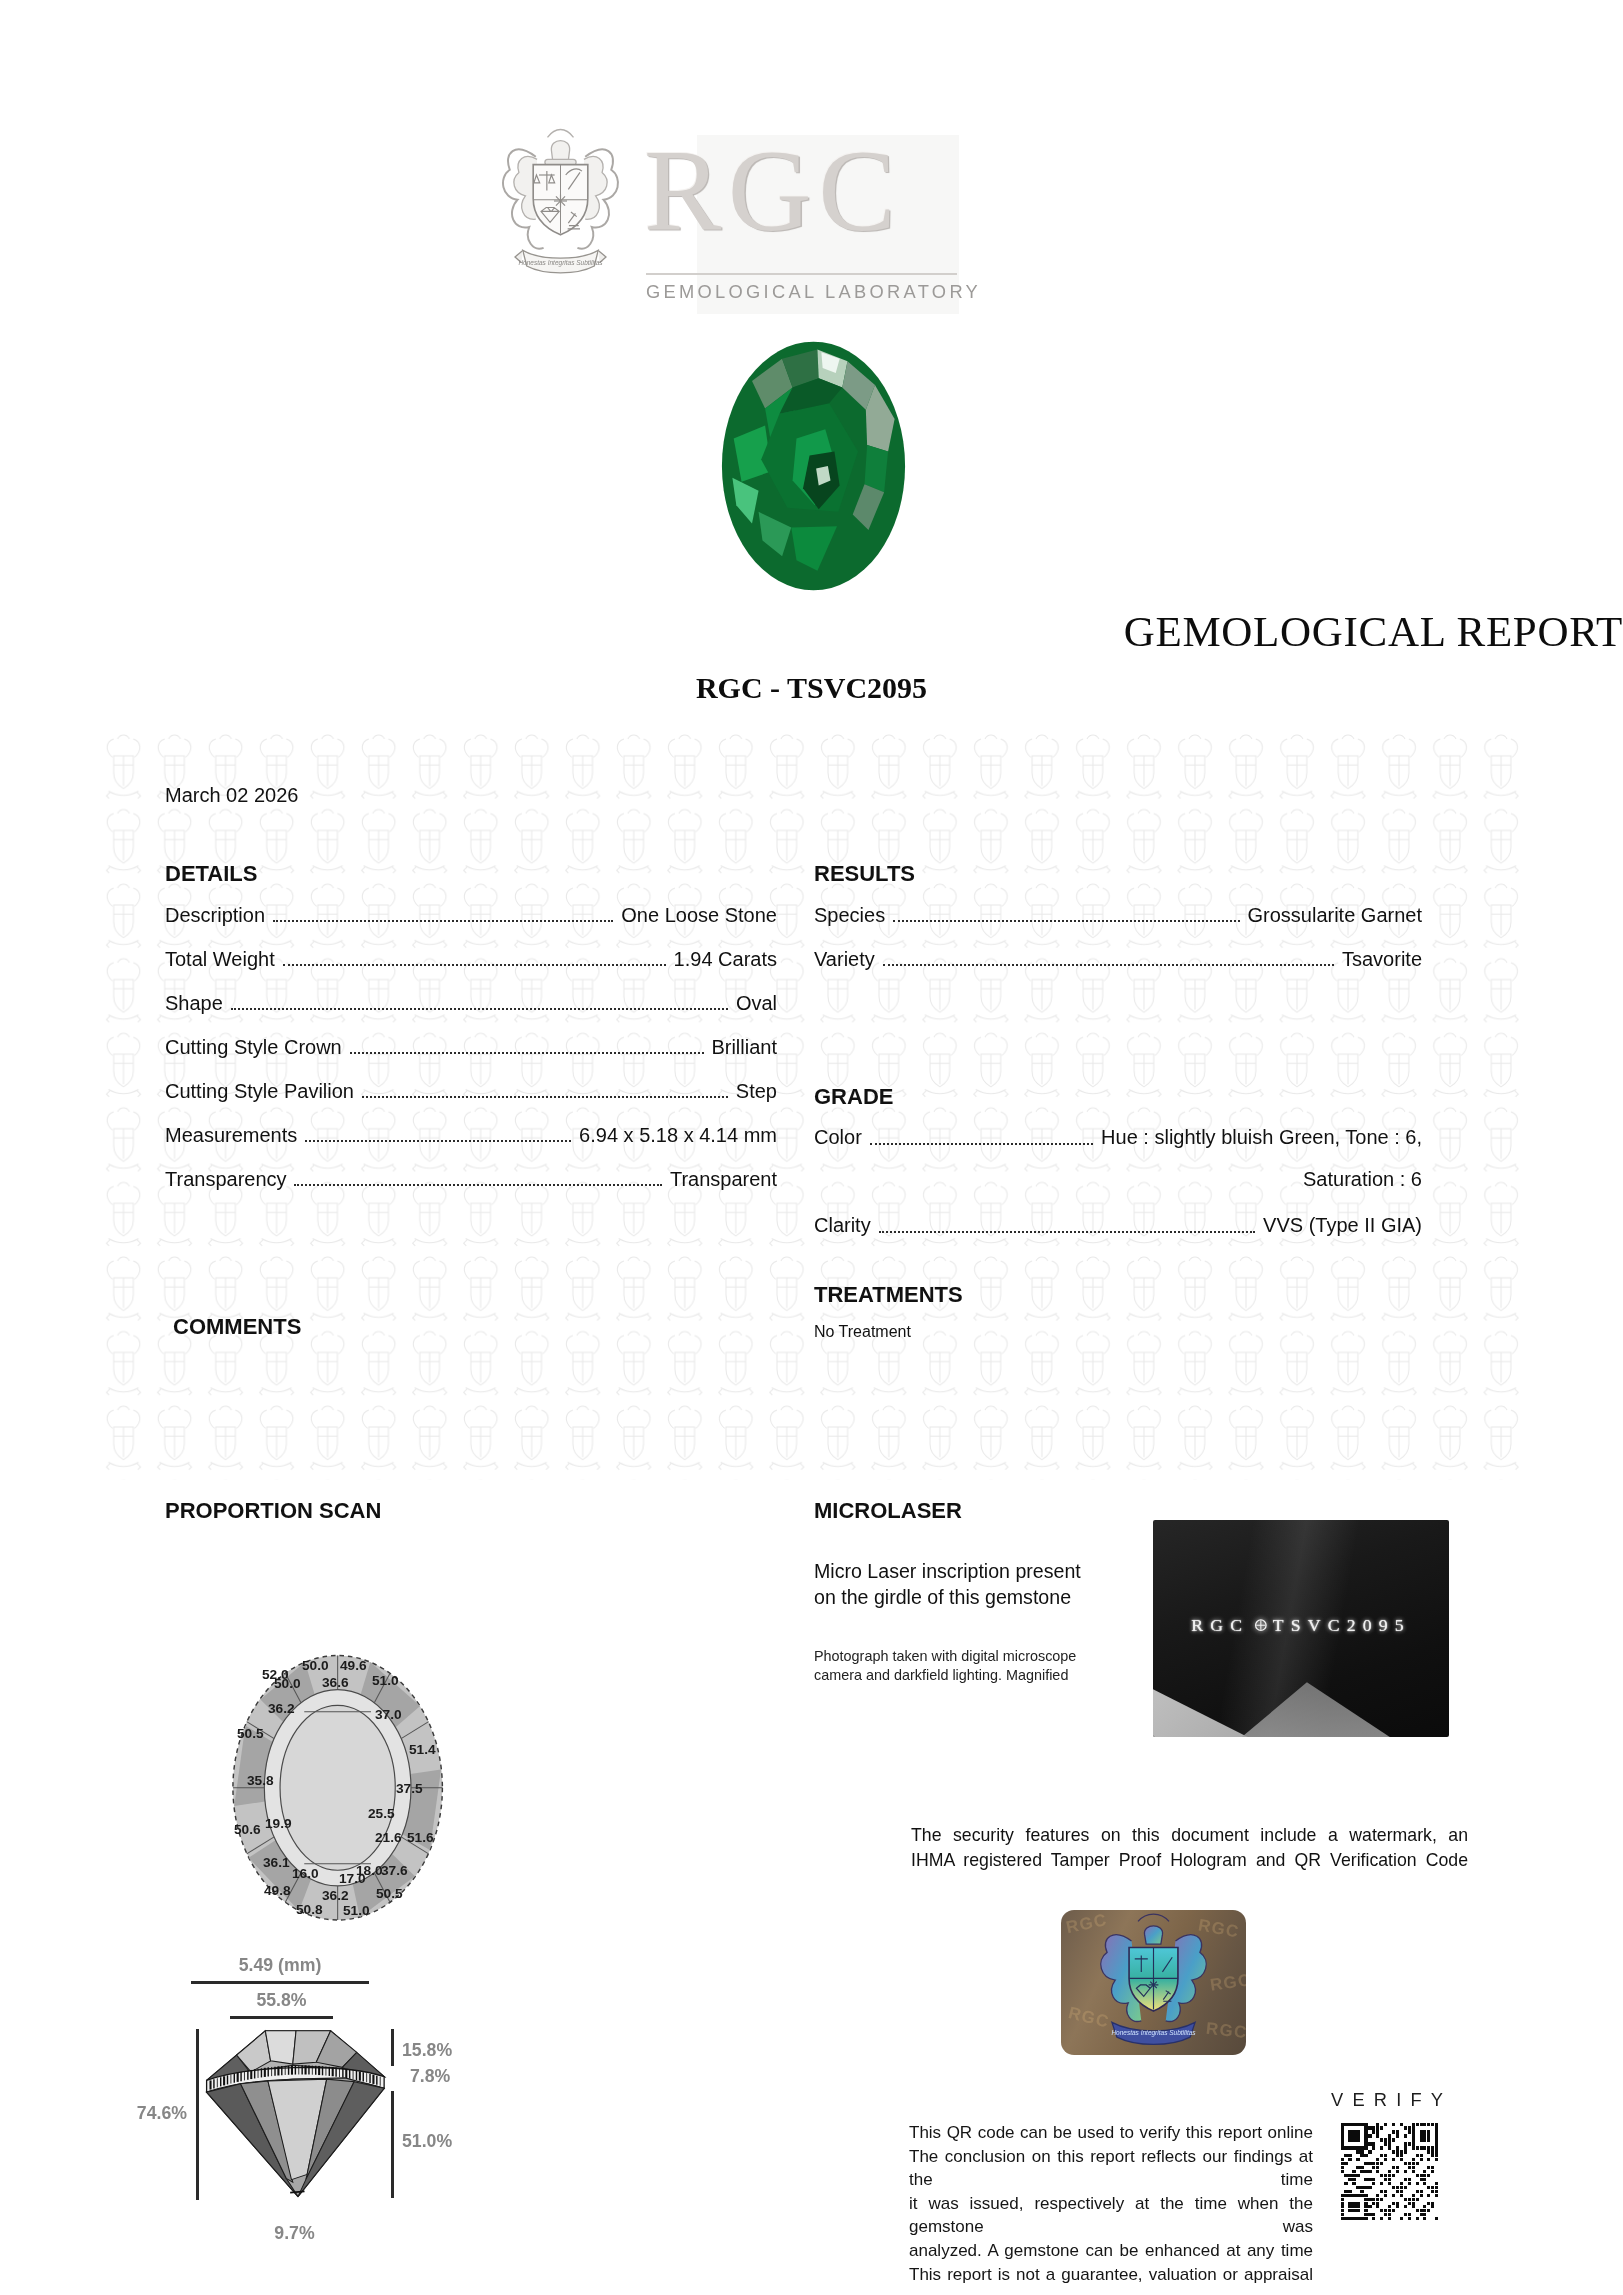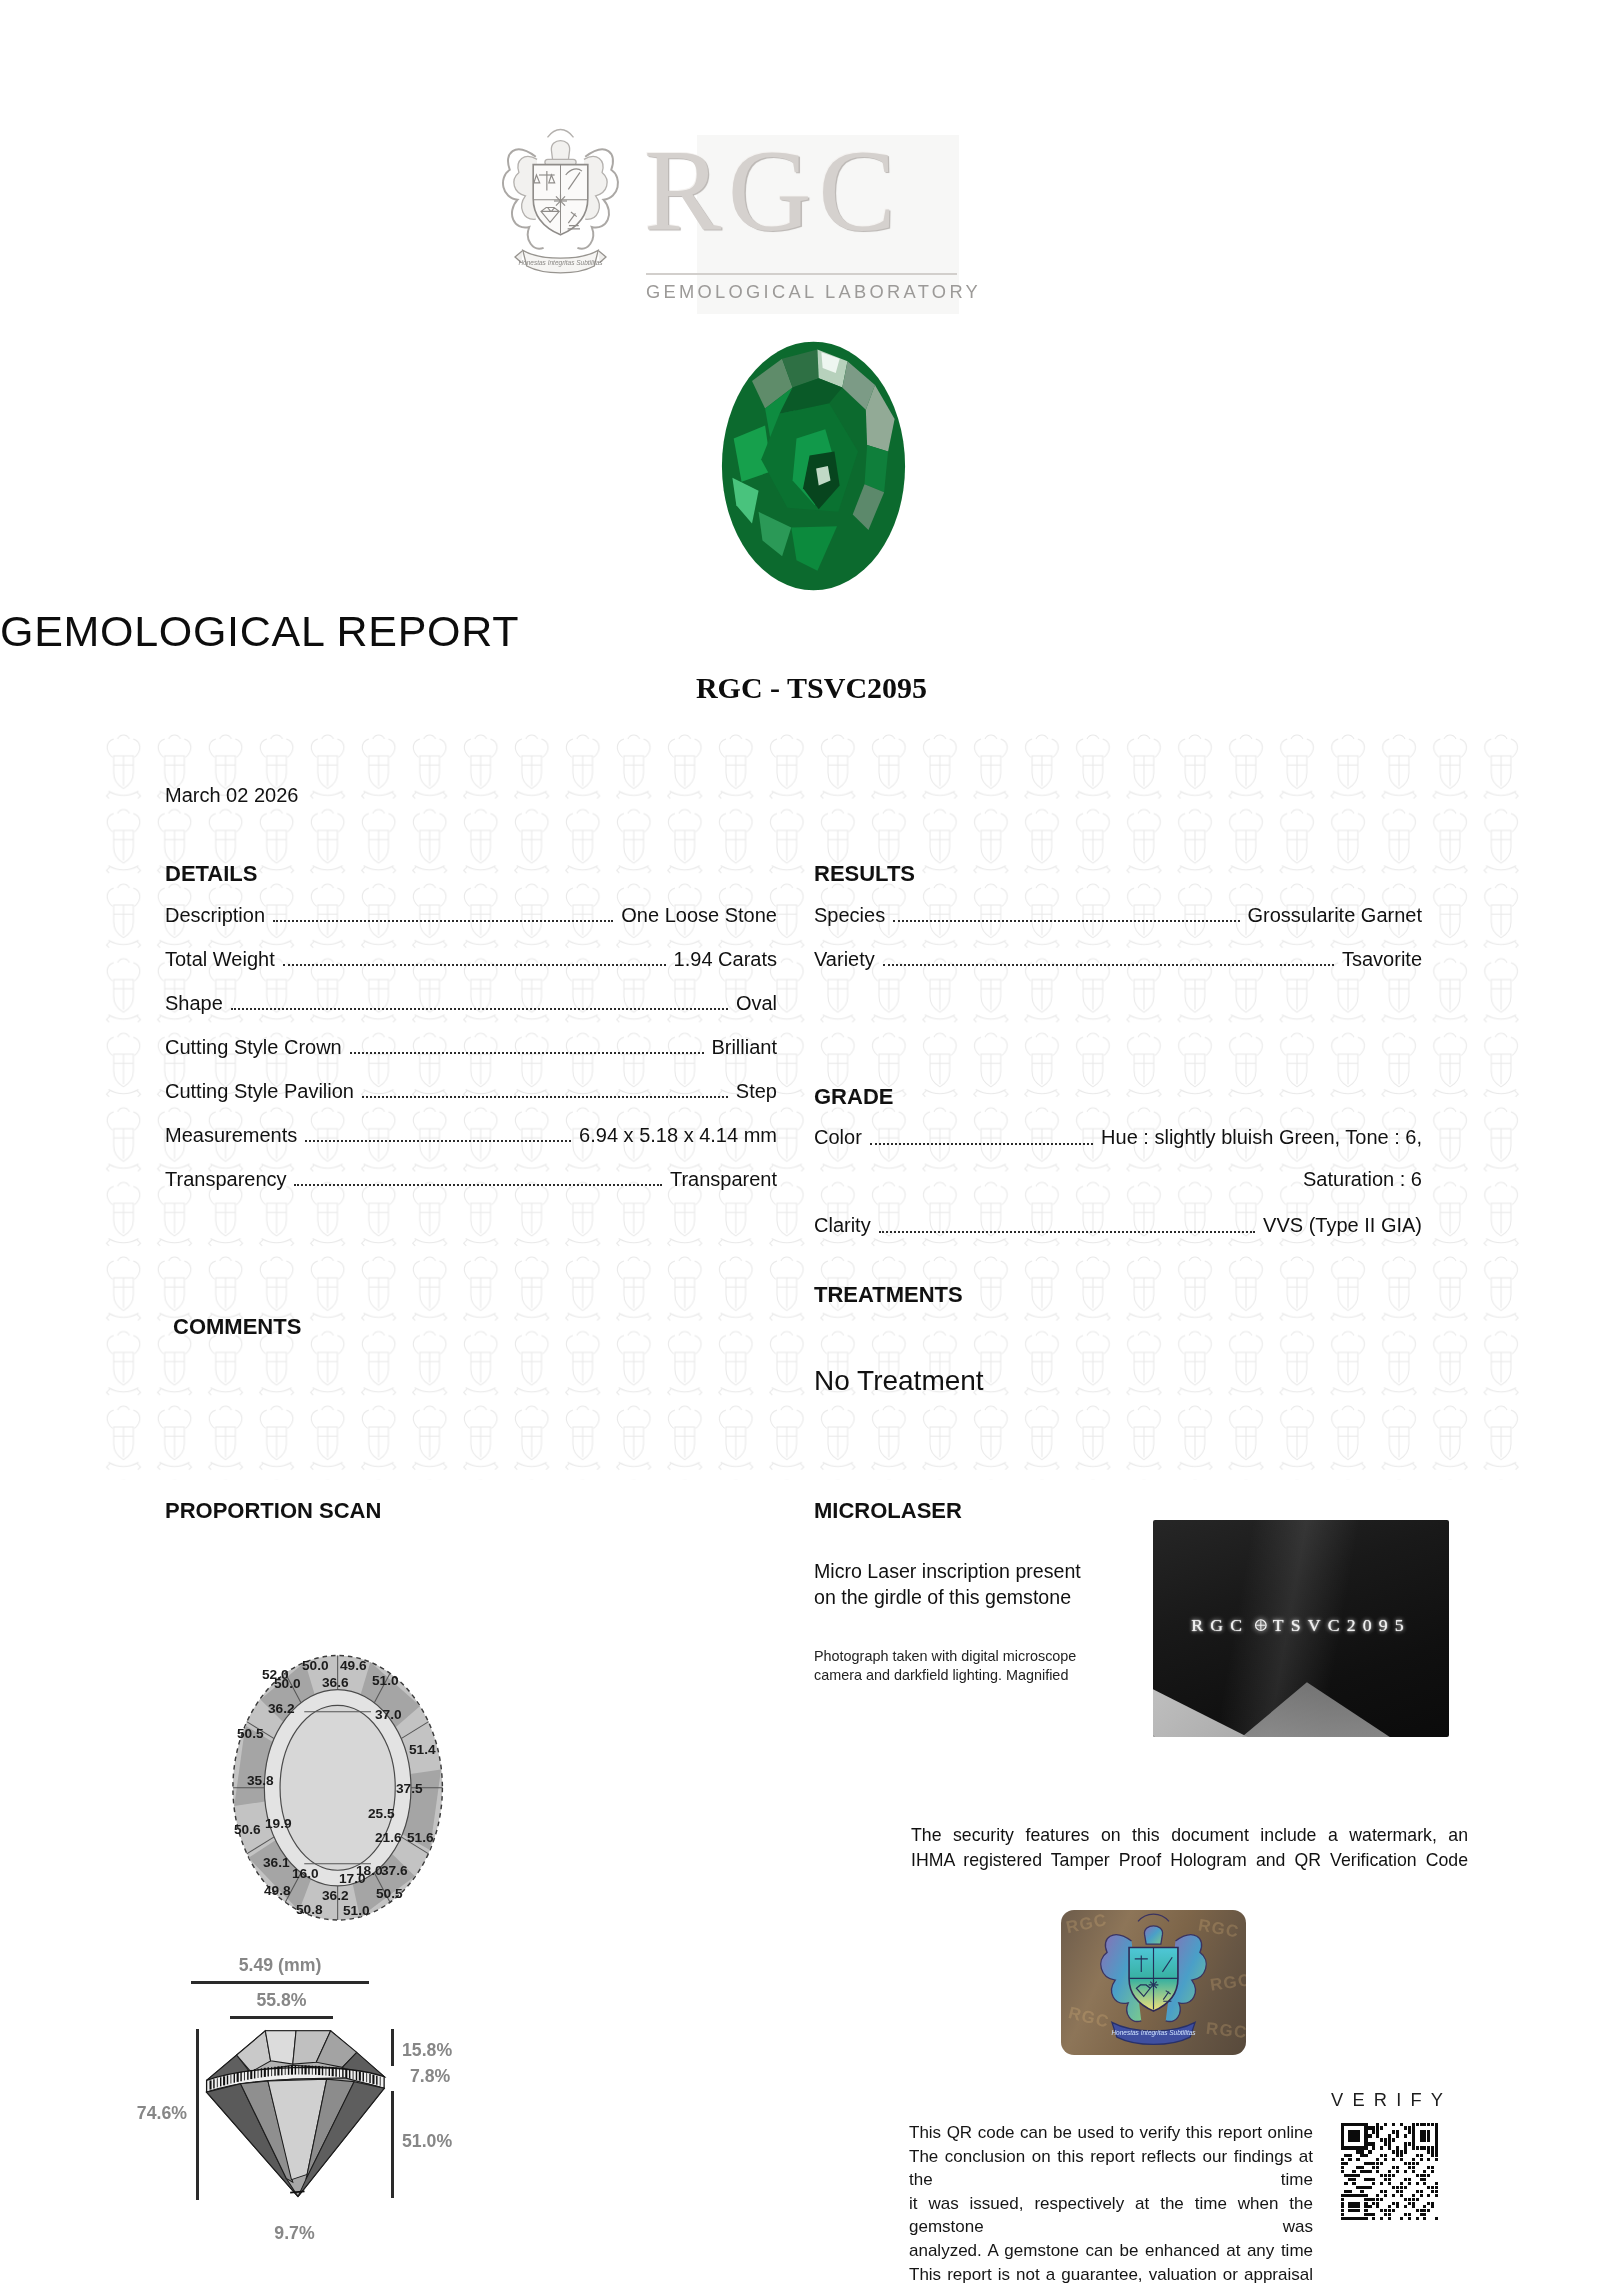--- a/index.html
+++ b/index.html
@@ -11,38 +11,38 @@
   .logo-backdrop { left:697px; top:135px; width:262px; height:179px; background:#f7f7f6; }
   .crest-logo { left:495px; top:123px; }
   .brand { left:644px; top:122px; font-family:"Liberation Serif", serif; font-size:116px; line-height:1.2; color:#d5d1ce; letter-spacing:6.5px; text-shadow:1.3px 1.3px 0.7px #bcb8b5, -0.7px -0.7px 0 #f4f2f0; }
   .brand-underline { left:646px; top:273px; width:311px; height:2px; background:#d2cfcc; }
   .brand-sub { left:646px; top:281px; font-size:18.3px; letter-spacing:3.3px; color:#9c9a98; }
 
   
   .gem-photo { left:718px; top:339px; }
 
   
-  .title { left:0; top:607px; width:1623px; text-align:left; font-family:Liberation Sans, sans-serif; font-size:43px; letter-spacing:0.7px; color:#0d0d0d; }
+  .title { left:0; top:607px; width:1623px; text-align:right; font-family:Liberation Serif, serif; font-size:43px; letter-spacing:0.7px; color:#0d0d0d; }
   .report-no { left:0; top:671px; width:1623px; text-align:center; font-family:"Liberation Serif", serif; font-size:30px; font-weight:bold; color:#0d0d0d; }
 
   .date { left:165px; top:784px; font-size:20px; }
 
   
   .watermark { left:98px; top:731px; width:1426px; height:749px; overflow:hidden; pointer-events:none; }
 
   
   .col { display:flex; flex-direction:column; }
   .col-left  { left:165px;  top:861px; width:612px; }
   .col-right { left:814px; top:861px; width:608px; }
   .sec-heading { font-size:22px; font-weight:bold; height:25px; margin-bottom:15.7px; }
   .row { display:flex; align-items:flex-end; font-size:20px; height:25px; margin-bottom:19px; white-space:nowrap; }
   .row .dots { flex:1; border-bottom:2px dotted #2b2b2b; margin:0 7.9px 4.6px 7.9px; min-width:19.6px; }
   .row .val { white-space:nowrap; }
   .line-right { font-size:20px; height:25px; margin-bottom:19px; text-align:right; }
-  .plain-line { font-size:28px; height:25px;margin-top:42px; }
+  .plain-line { font-size:16px; height:25px; }
   .comments-heading { left:165px; top:1314px; font-size:22px; font-weight:bold;margin-left:8px; }
 
   
   .prop-heading { left:165px; top:1498px; font-size:22px; font-weight:bold; }
   .topview { left:206px; top:1649px; width:262px; height:288px; }
   .topview .lbl { position:absolute; font-size:13.7px; font-weight:bold; color:#1c1c1c; white-space:nowrap; }
   .sideview { left:188px; top:2023px; }
   .dim-line-h { height:2.6px; background:#2a2a2a; }
   .dim-line-v { width:2.6px;  background:#2a2a2a; }
   .dim-label { font-size:17.7px; font-weight:600; color:#878787; white-space:nowrap; }

